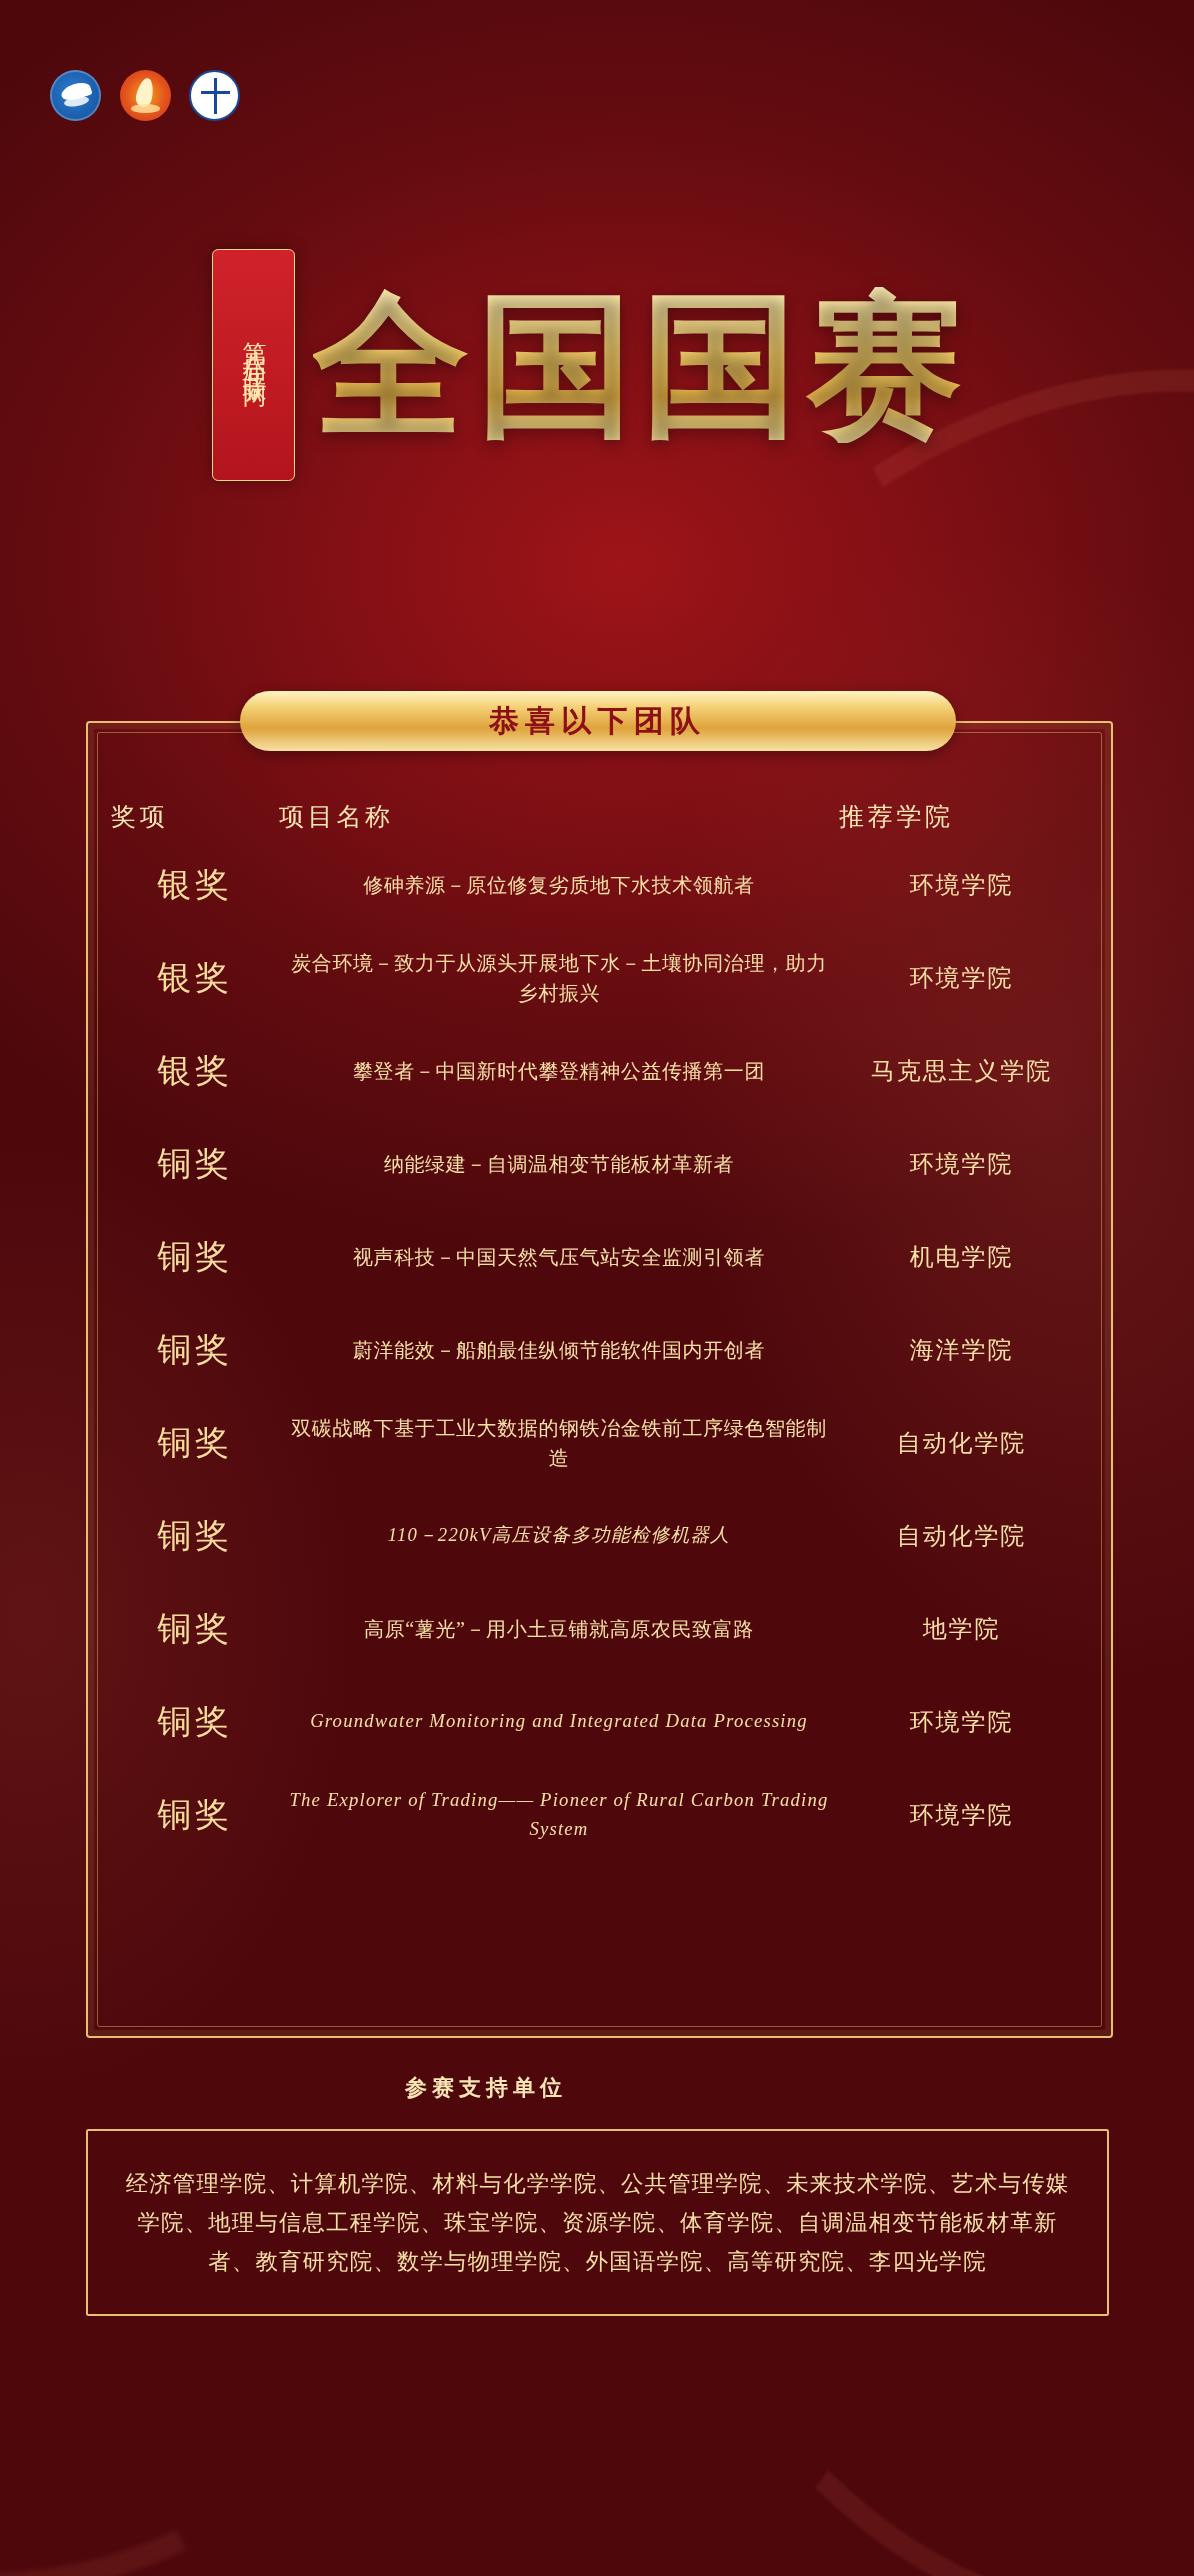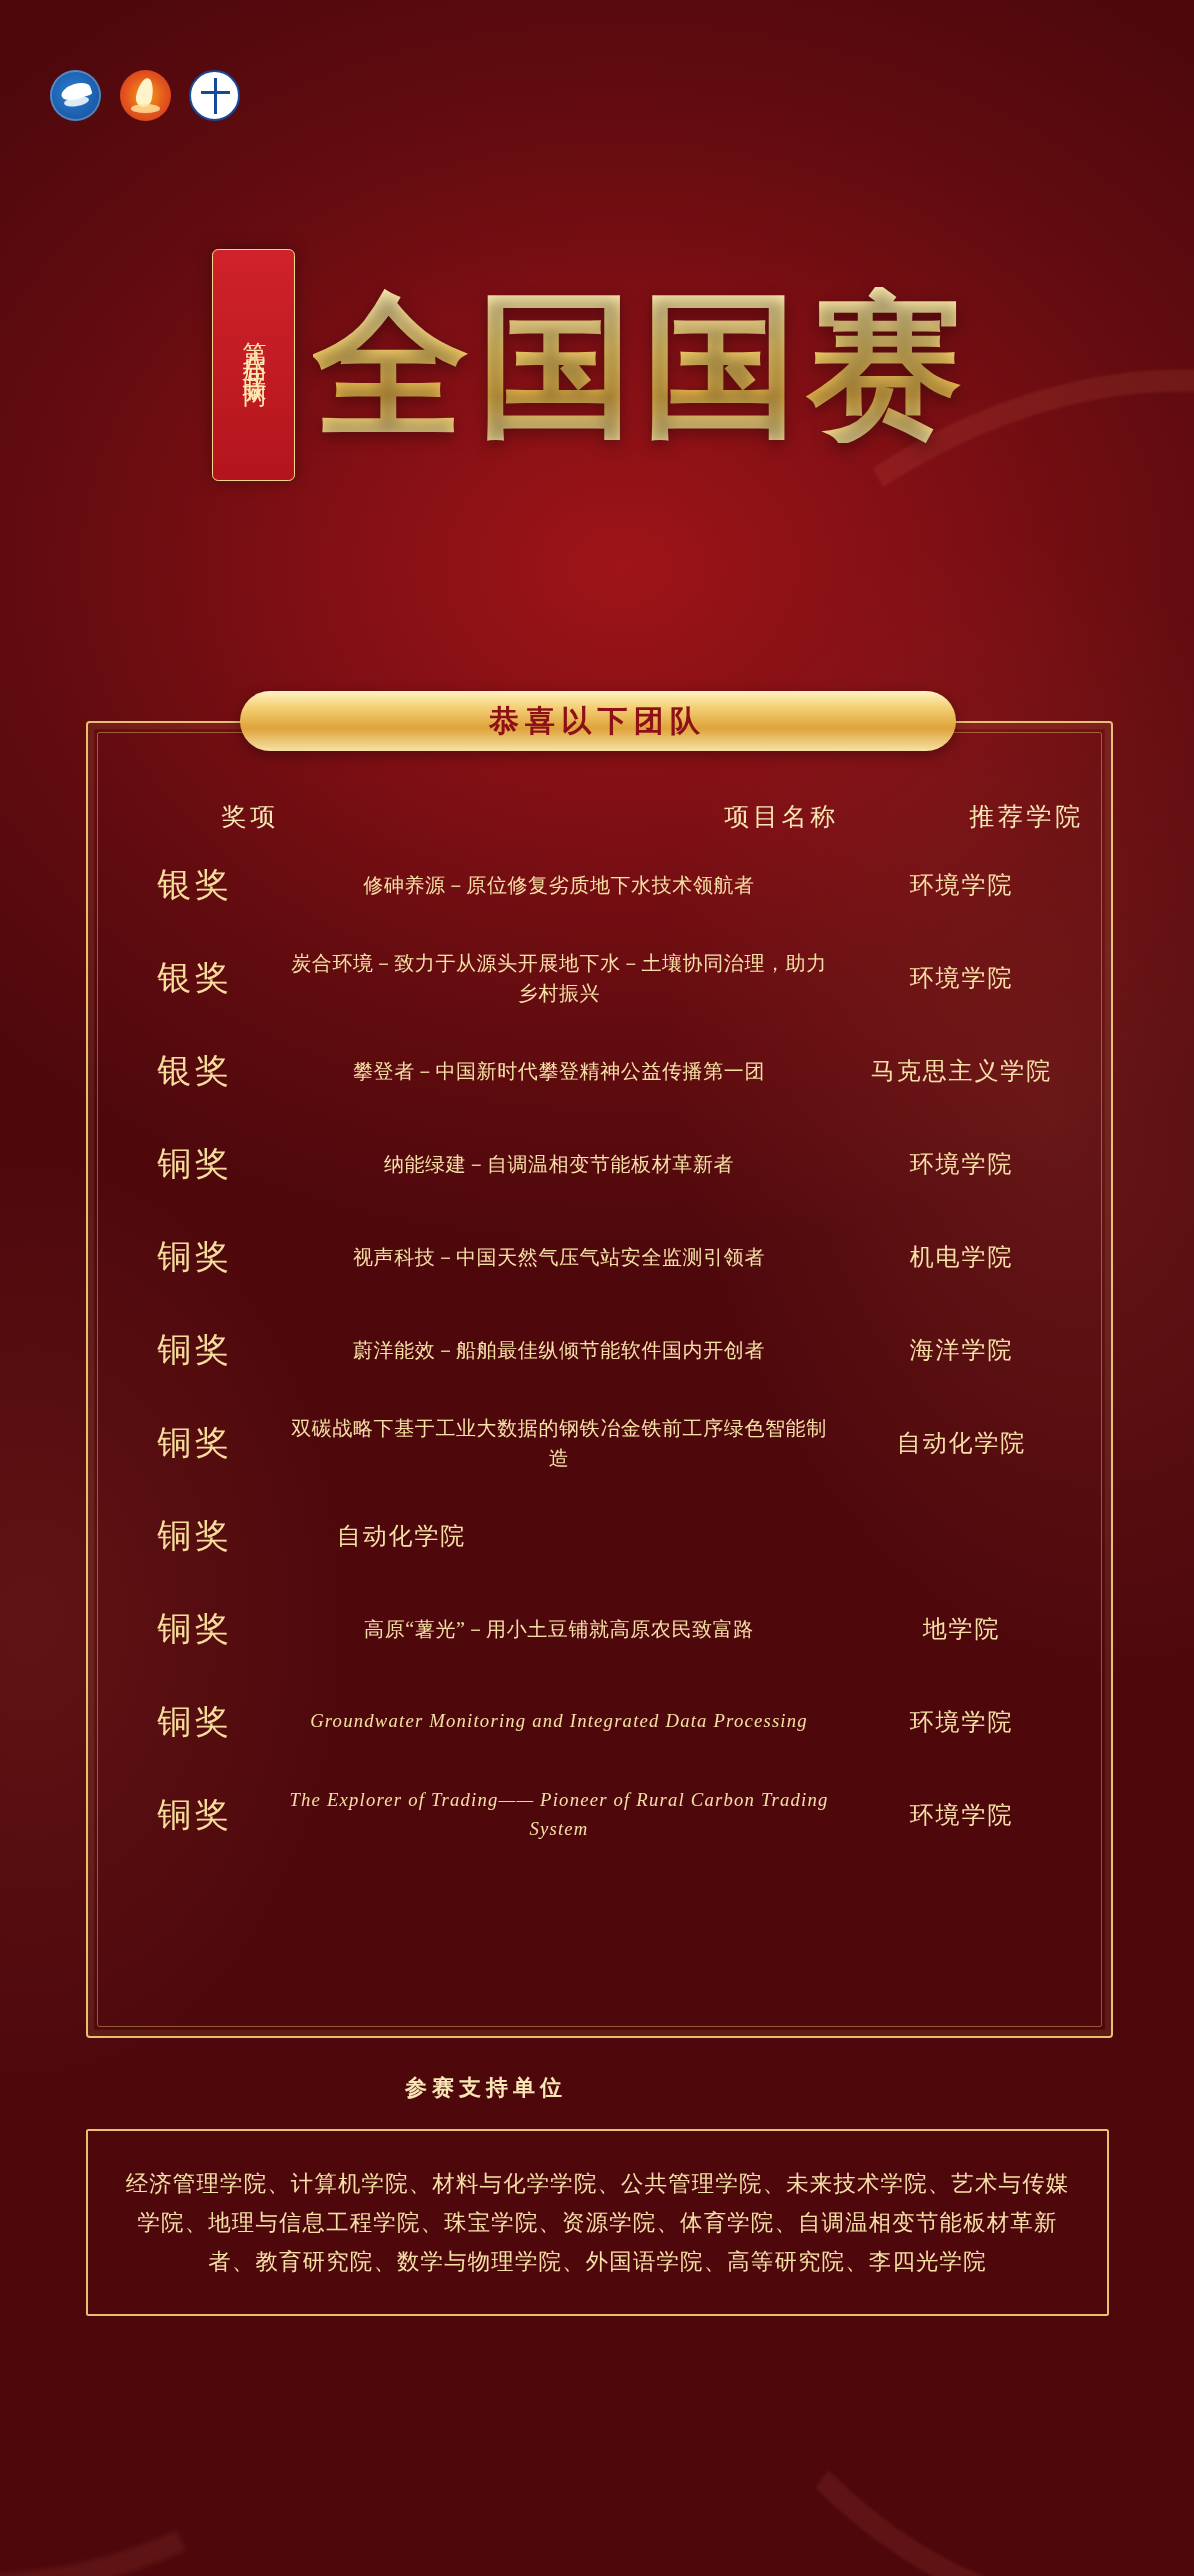--- a/index.html
+++ b/index.html
@@ -258,21 +258,21 @@
   }
   .thead {
     display: flex;
     align-items: center;
     padding: 16px 0 5px 0;
   }
   .th {
     color: #f8e6b4;
     font-size: 25px;
     letter-spacing: 3.7px;
-    text-align: right;
+    text-align: left;
     font-family: "Liberation Serif", serif;
   }
   .col-award { width: 168px; }
   .col-project { width: 560px; }
   .col-college { width: 245px; }
 
   .row {
     display: flex;
     align-items: center;
     min-height: 93px;
@@ -416,20 +416,21 @@
       <div class="cell c-project">蔚洋能效－船舶最佳纵倾节能软件国内开创者</div>
       <div class="cell c-college">海洋学院</div>
     </div>
     <div class="row">
       <div class="cell c-award">铜奖</div>
       <div class="cell c-project">双碳战略下基于工业大数据的钢铁冶金铁前工序绿色智能制造</div>
       <div class="cell c-college">自动化学院</div>
     </div>
     <div class="row">
       <div class="cell c-award">铜奖</div>
+      <div class="cell c-project italic">110－220kV高压设备多功能检修机器人</div>
       <div class="cell c-college">自动化学院</div>
     </div>
     <div class="row">
       <div class="cell c-award">铜奖</div>
       <div class="cell c-project">高原“薯光”－用小土豆铺就高原农民致富路</div>
       <div class="cell c-college">地学院</div>
     </div>
     <div class="row">
       <div class="cell c-award">铜奖</div>
       <div class="cell c-project italic">Groundwater Monitoring and Integrated Data Processing</div>

